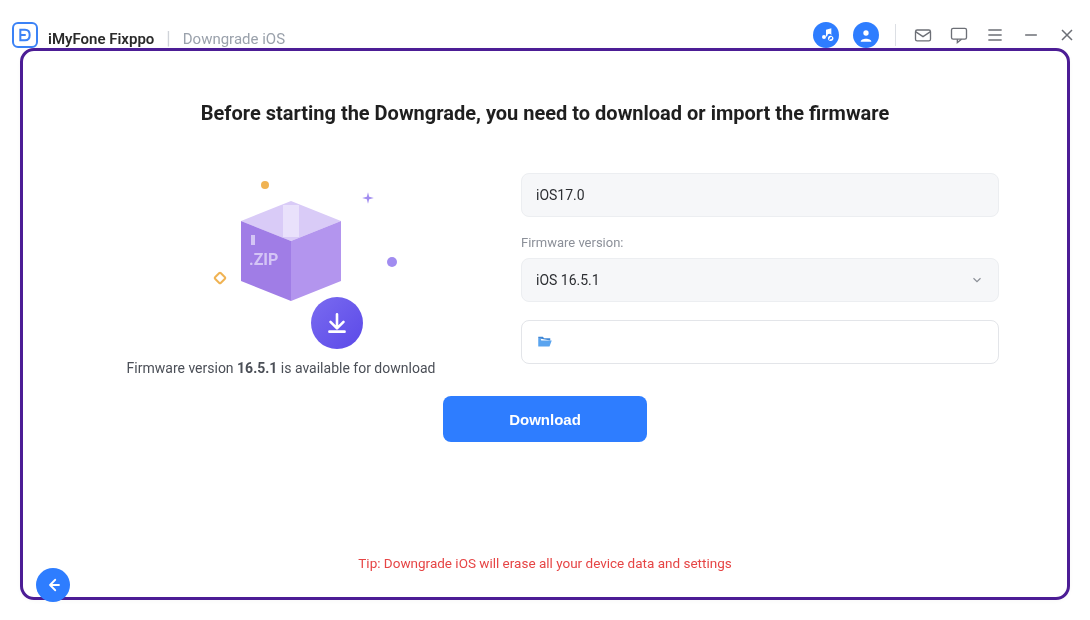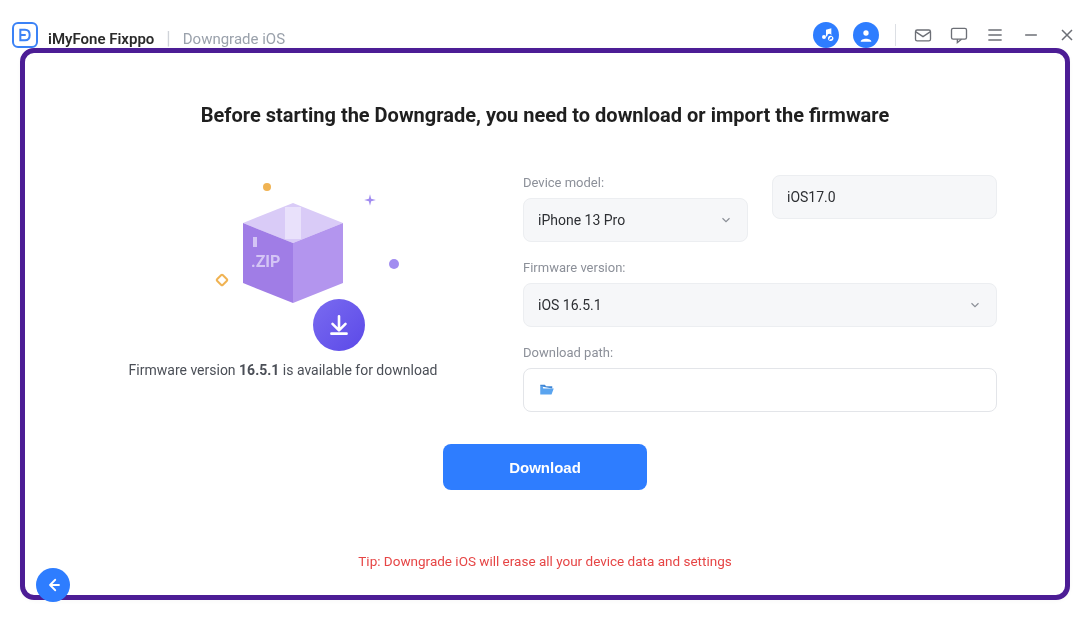--- a/index.html
+++ b/index.html
@@ -63,21 +63,21 @@
       display:flex; align-items:center; justify-content:center;
       color:#6c6f76;
       cursor:pointer;
     }
     .win-btn svg { stroke:#6c6f76; }
 
     
     .card {
       margin: 0 20px;
       height: 552px;
-      border: 5px solid #4c1d95;
+      border: 3px solid #4c1d95;
       border-radius: 14px;
       box-shadow: 0 1px 4px rgba(0,0,0,0.03);
       padding: 50px 68px 0;
       position: relative;
     }
     .page-heading {
       text-align:center;
       font-size: 20px;
       font-weight: 700;
       color:#1f1f1f;
@@ -270,47 +270,37 @@
         </div>
       </div>
       <p class="avail-text">
         <span>Firmware version </span><b>16.5.1</b><span> is available for download</span>
       </p>
     </div>
 
     <div class="form-col">
       <div class="form-row">
         <div class="form-group">
-          <label class="form-label">Device model:</label>
-          <div class="field">
-            <span>iPhone 13 Pro</span>
-            <svg viewBox="0 0 24 24" width="14" height="14">
-                <path d="M6 9 L12 15 L18 9" fill="none" stroke="#8b8f97" stroke-width="2"></path>
-              </svg>
-          </div>
-        </div>
-        <div class="form-group">
           <div class="field">
             <span>iOS17.0</span>
           </div>
         </div>
       </div>
 
       <div class="form-group fg-full">
         <label class="form-label">Firmware version:</label>
         <div class="field">
           <span>iOS 16.5.1</span>
           <svg viewBox="0 0 24 24" width="14" height="14">
               <path d="M6 9 L12 15 L18 9" fill="none" stroke="#8b8f97" stroke-width="2"></path>
             </svg>
         </div>
       </div>
 
       <div class="form-group fg-full">
-        <label class="form-label">Download path:</label>
         <div class="field field-white">
           <svg viewBox="0 0 24 24" width="18" height="18">
               <path d="M3 7 L3 18 L18 18 L21 10 L7 10 L6 7 Z" fill="#5aa4ef"></path>
               <path d="M3 7 L3 5 L9 5 L11 7 L19 7 L19 10" fill="#3f87d6"></path>
             </svg>
         </div>
       </div>
     </div>
   </div>
 

